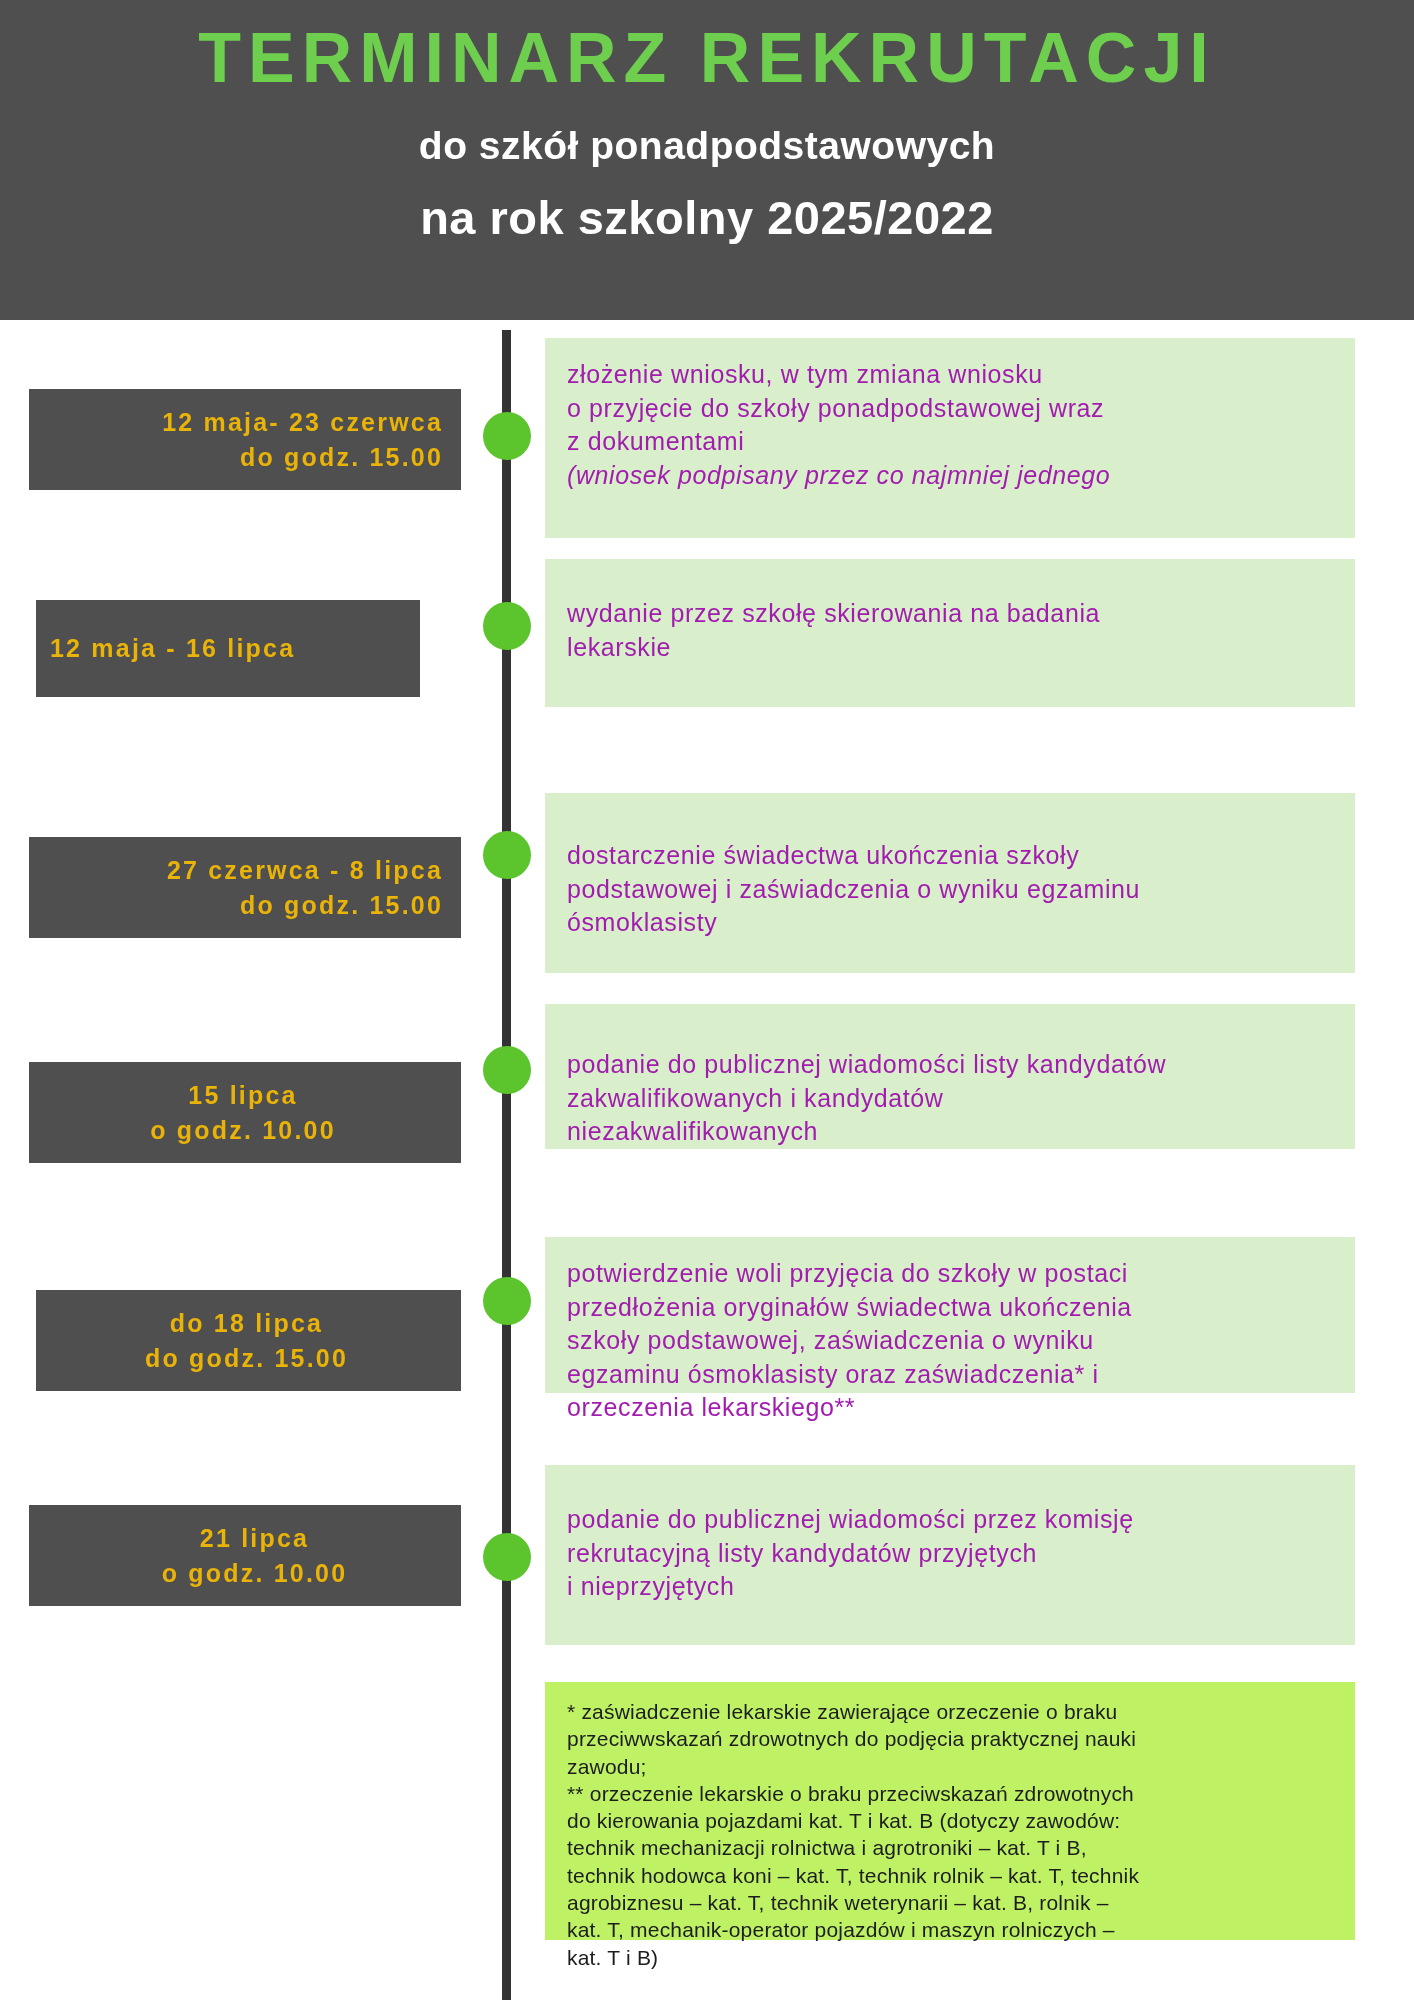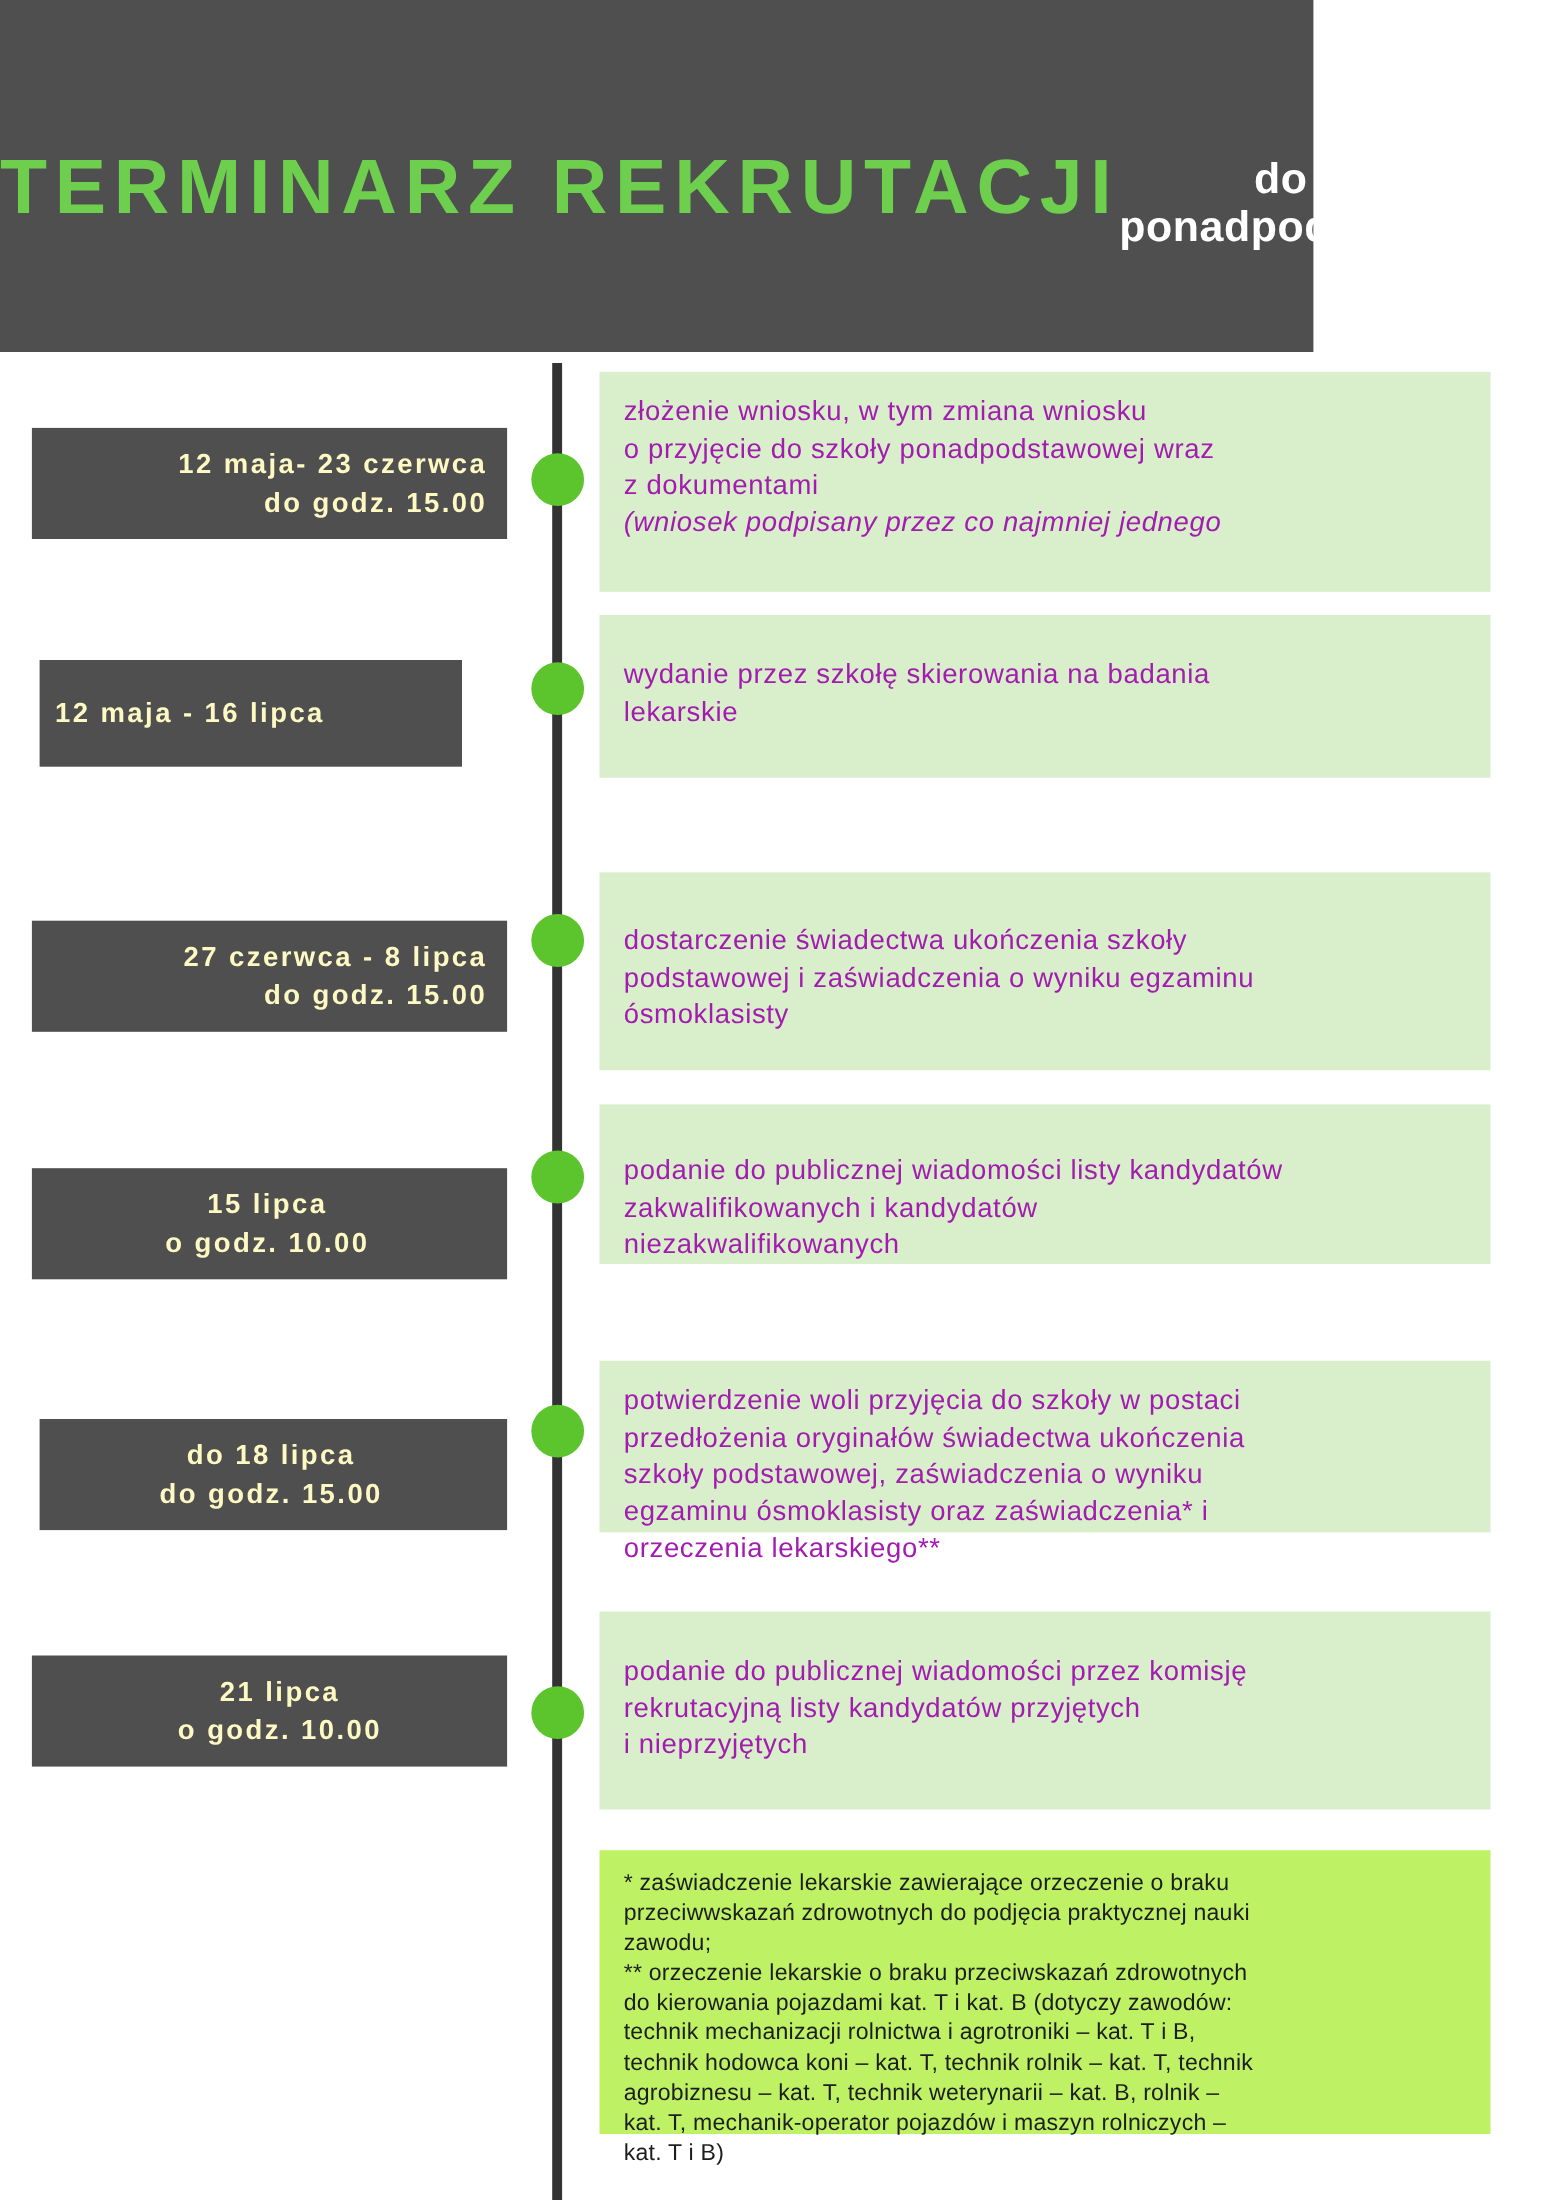--- a/index.html
+++ b/index.html
@@ -5,23 +5,23 @@
   * { margin:0; padding:0; box-sizing:border-box; }
   html,body { background:#ffffff; }
   body {
     width:1414px; height:2000px; position:relative;
     font-family:"Liberation Sans", sans-serif;
     overflow:hidden;
   }
 
   
   #header {
-    position:absolute; left:0; top:0; width:1194px; height:320px;
+    position:absolute; left:0; top:0; width:1414px; height:320px;
     background:#4f4f4f;
-    display:flex; flex-direction:row; align-items:center; justify-content:flex-start;
+    display:flex; flex-direction:column; align-items:center; justify-content:flex-start;
     padding-top:22px;
   }
   #main-title {
     color:#6ece4e;
     font-size:70px;
     font-weight:bold;
     letter-spacing:7px;
     line-height:1.05;
     text-align:center;
     white-space:nowrap;
@@ -46,21 +46,21 @@
     position:absolute; left:483px; width:48px; height:48px;
     border-radius:50%; background:#5cc42c; z-index:3;
   }
 
   
   .row { position:absolute; left:0; width:1414px; }
 
   .date-box {
     position:absolute;
     background:#4f4f4f;
-    color:#fef9c3;
+    color:#eab308;
     font-size:25px;
     font-weight:bold;
     letter-spacing:2.2px;
     line-height:1.38;
     text-align:right;
     padding:16px 18px 16px 14px;
     z-index:2;
   }
   .date-box .dline { display:block; white-space:nowrap; }
 

